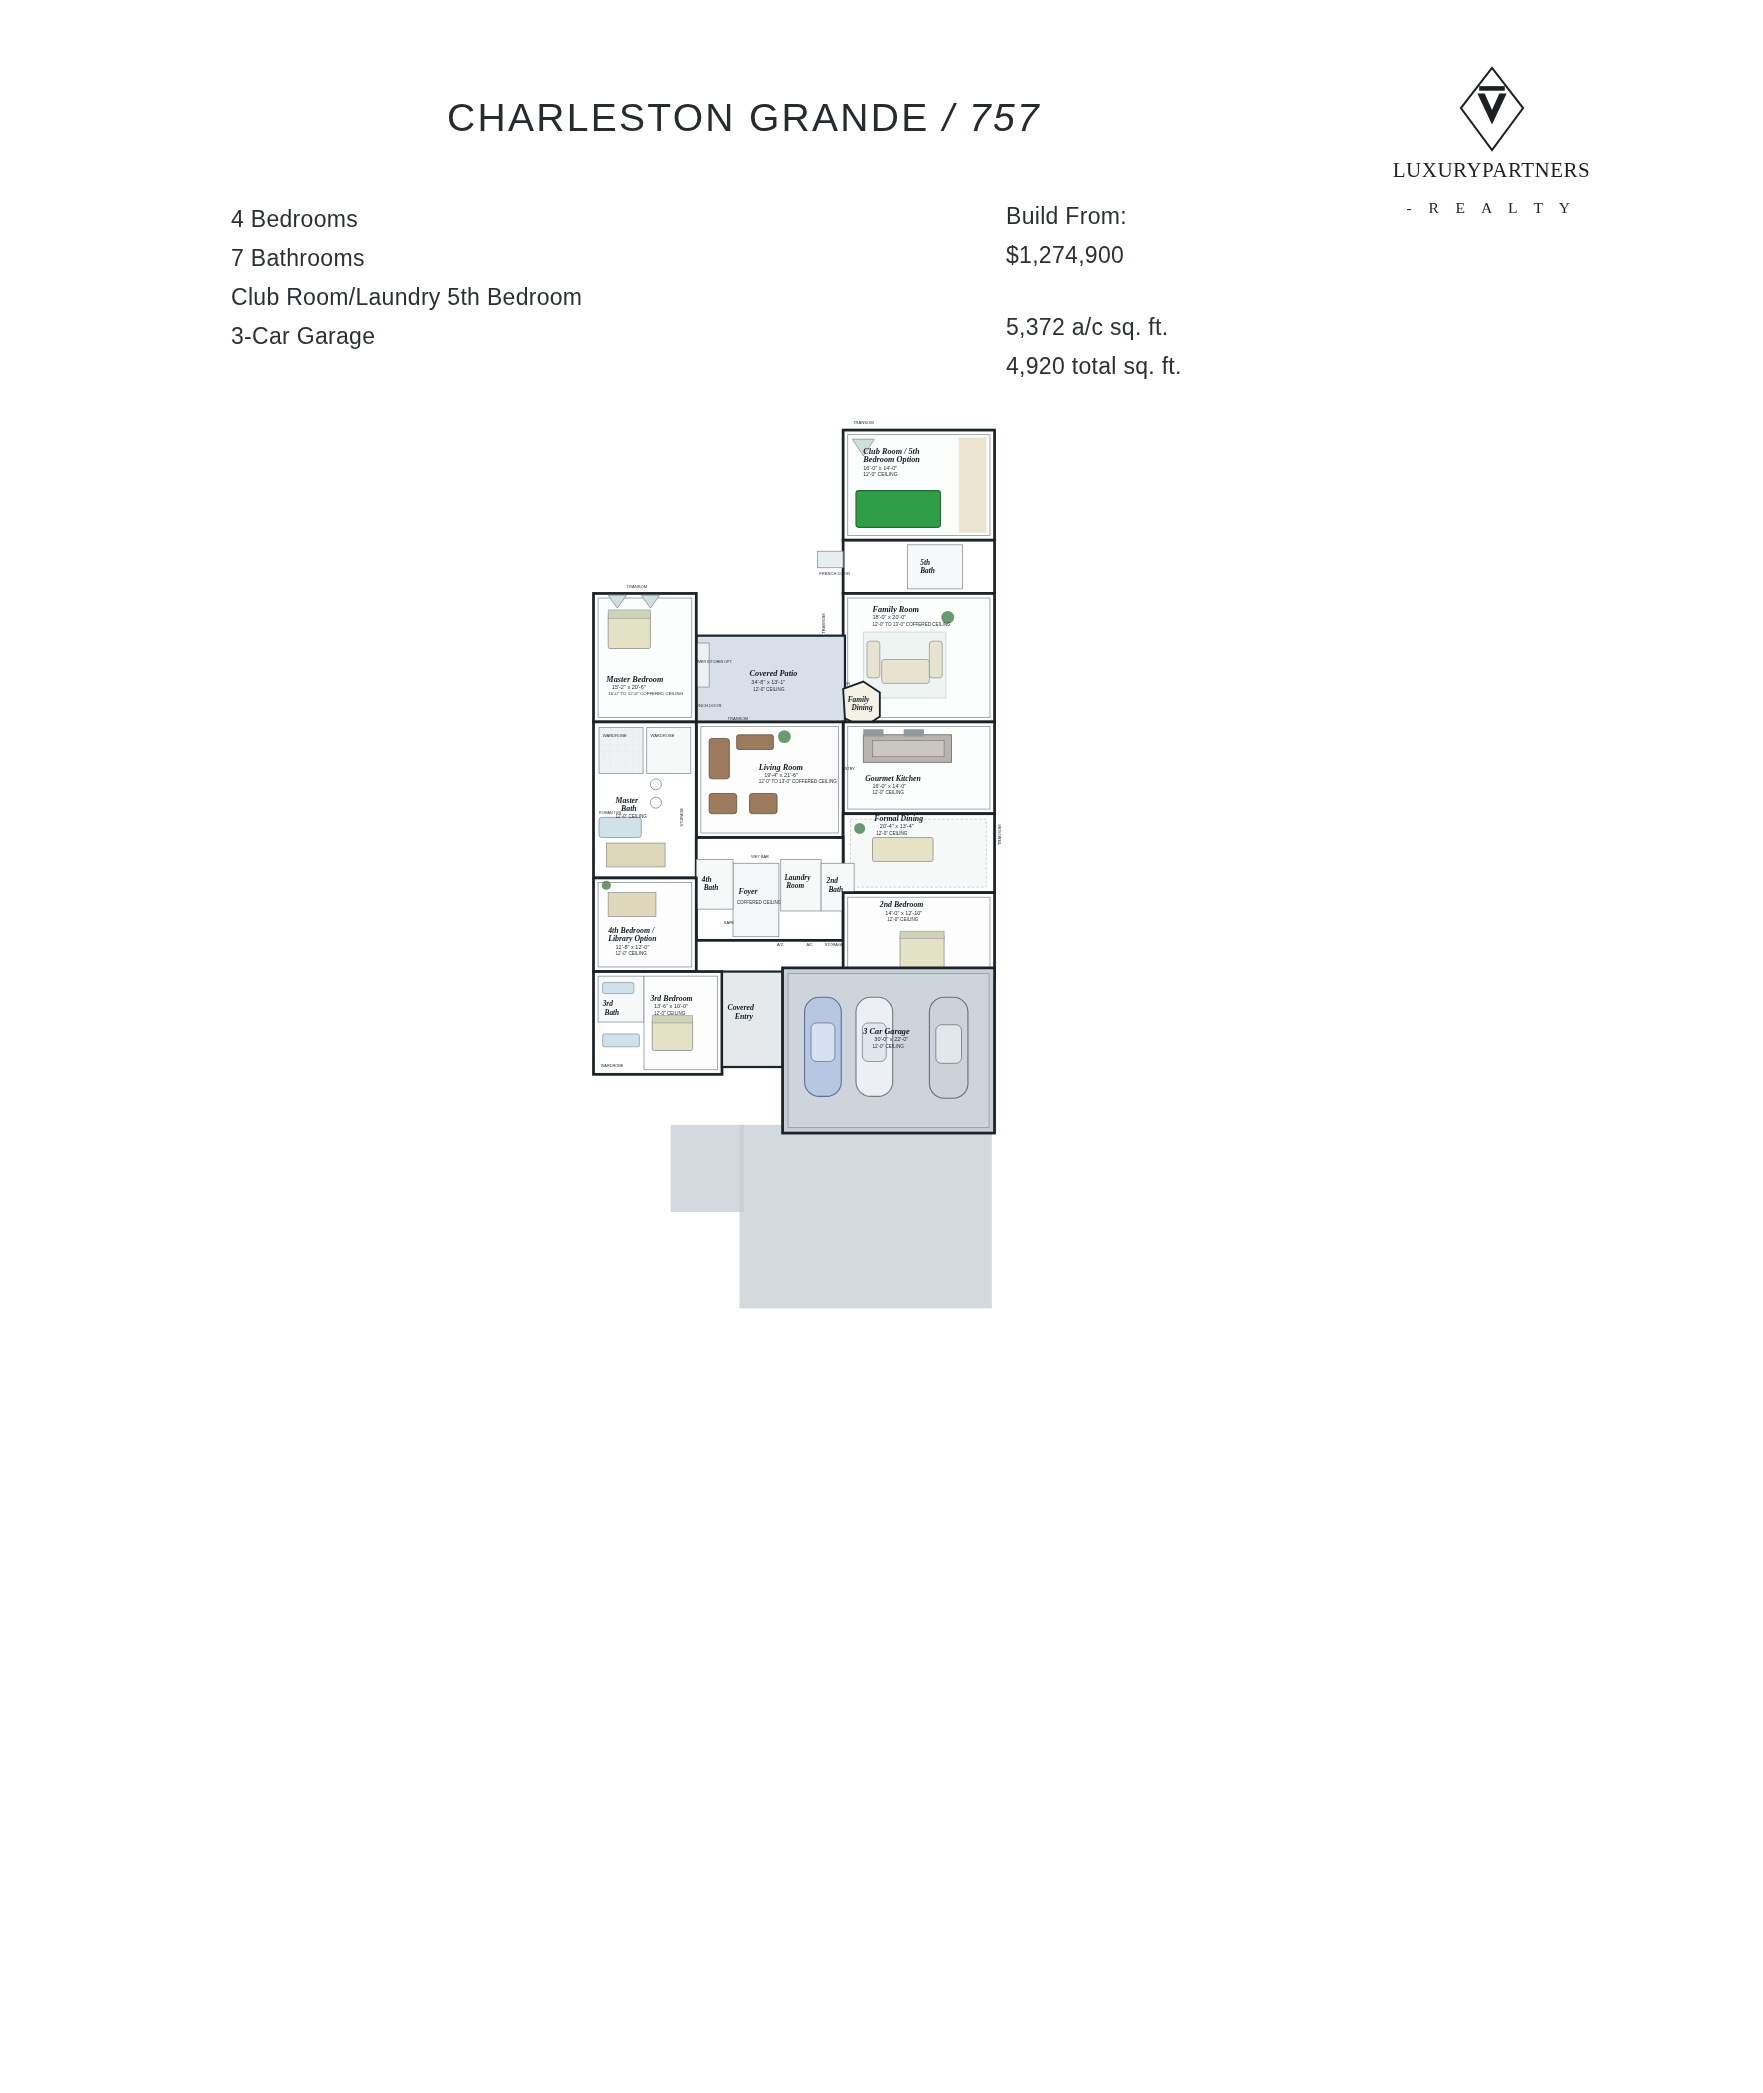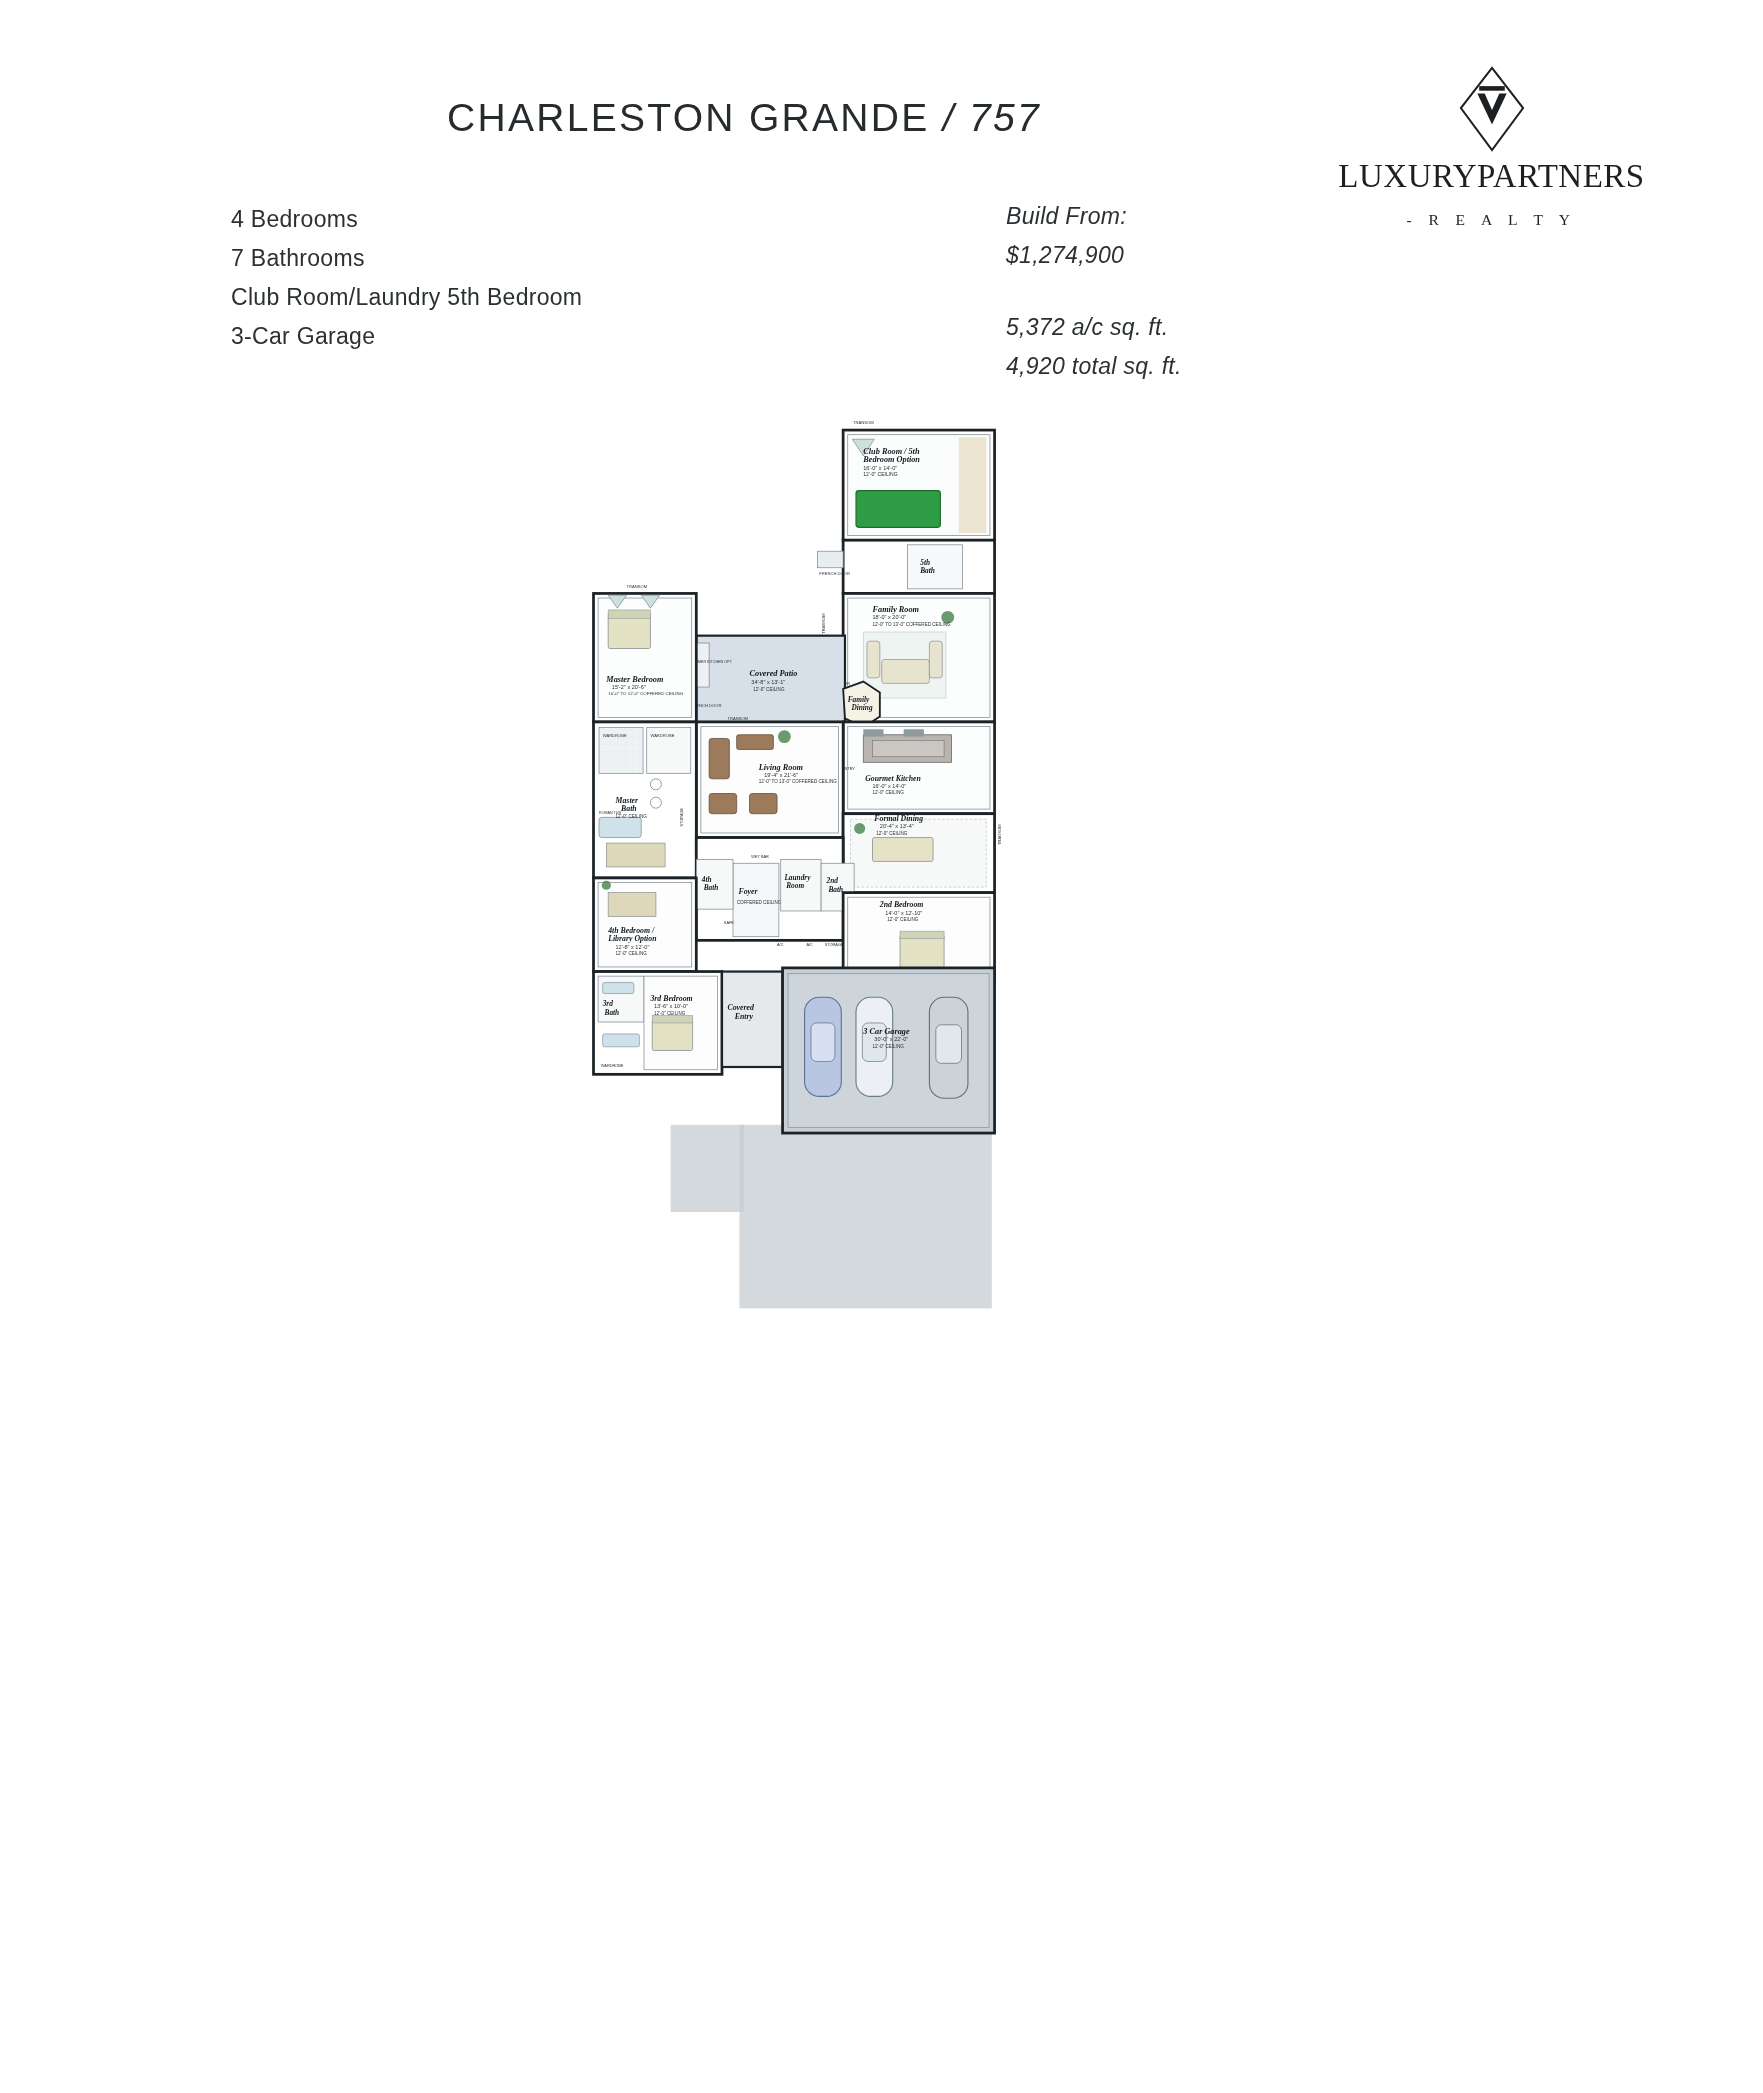--- a/index.html
+++ b/index.html
@@ -38,21 +38,21 @@
     width: 367px;
     text-align: center;
   }
   .logo .diamond {
     width: 66px; height: 86px;
     margin: 0 auto 5.5px auto;
     position: relative;
   }
   .logo .logo-name {
     font-family: "Liberation Serif", serif;
-    font-size: 33px;
+    font-size: 21px;
     letter-spacing: 0.5px;
     color: #1d2022;
     white-space: nowrap;
   }
   .logo .logo-sub {
     font-family: "Liberation Serif", serif;
     font-size: 15.6px;
     letter-spacing: 6.4px;
     color: #1d2022;
     margin-top: 16px;
@@ -69,21 +69,20 @@
     letter-spacing: 0.3px;
   }
   .specs-right {
     position: absolute;
     left: 1006px;
     top: 197px;
     font-size: 23px;
     line-height: 39px;
     color: #2b3033;
     letter-spacing: 0.3px;
-    font-style: italic;
   }
   .specs-right .gap { height: 33px; }
 
   
   .plan {
     position: absolute;
     left: 588px;
     top: 413px;
     width: 569px;
     height: 1029px;

